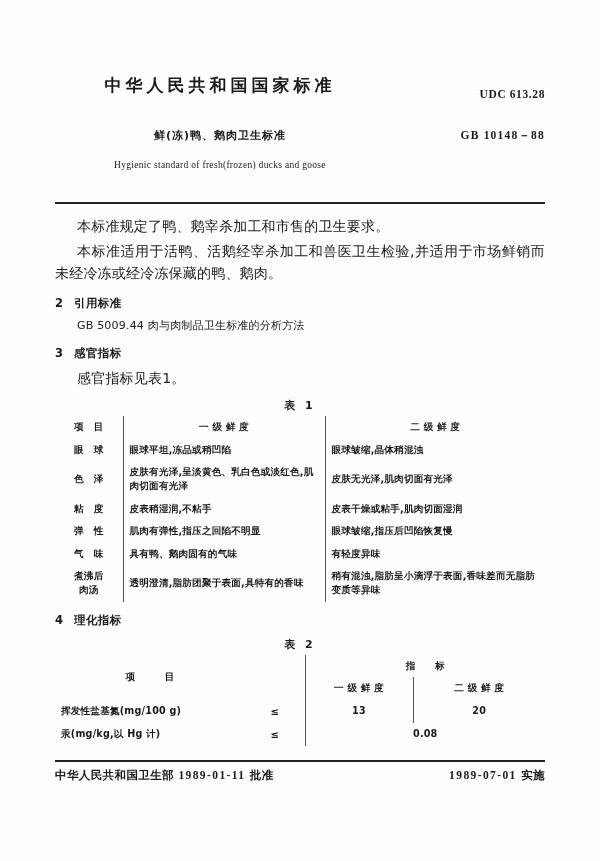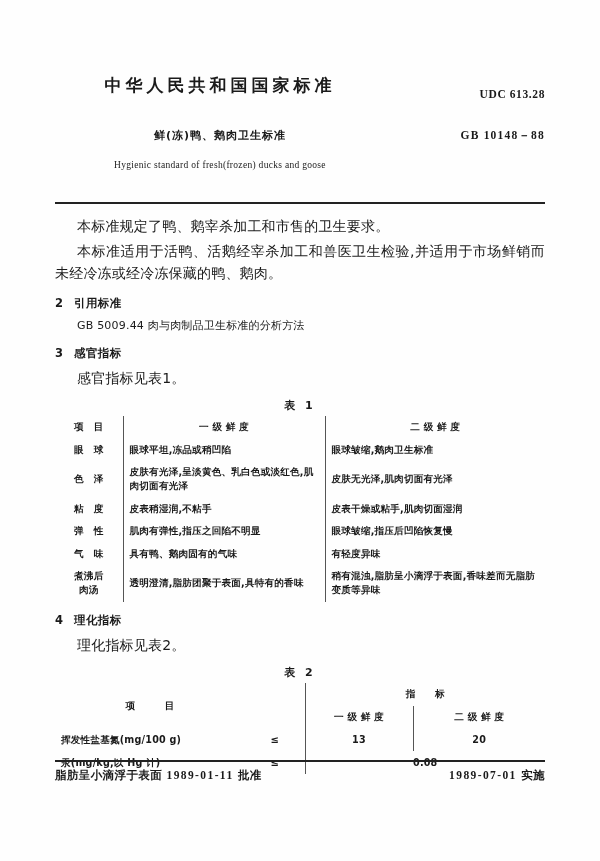--- a/index.html
+++ b/index.html
@@ -251,21 +251,21 @@
       </colgroup>
       <tbody>
         <tr class="rule-top hline">
           <td class="ctr">项　目</td>
           <td class="ctr vline-l sp2">一 级 鲜 度</td>
           <td class="ctr vline-l sp2">二 级 鲜 度</td>
         </tr>
         <tr class="hline">
           <td class="ctr">眼　球</td>
           <td class="lft vline-l">眼球平坦,冻品或稍凹陷</td>
-          <td class="lft vline-l">眼球皱缩,鹅肉卫生标准</td>
+          <td class="lft vline-l">眼球皱缩,晶体稍混浊</td>
         </tr>
         <tr class="hline">
           <td class="ctr">色　泽</td>
           <td class="lft vline-l">皮肤有光泽,呈淡黄色、乳白色或淡红色,肌肉切面有光泽</td>
           <td class="lft vline-l">皮肤无光泽,肌肉切面有光泽</td>
         </tr>
         <tr class="hline">
           <td class="ctr">粘　度</td>
           <td class="lft vline-l">皮表稍湿润,不粘手</td>
           <td class="lft vline-l">皮表干燥或粘手,肌肉切面湿润</td>
@@ -287,21 +287,20 @@
           </td>
           <td class="lft vline-l">透明澄清,脂肪团聚于表面,具特有的香味</td>
           <td class="lft vline-l">稍有混浊,脂肪呈小滴浮于表面,香味差而无脂肪变质等异味</td>
         </tr>
       </tbody>
     </table>
 
     <div class="sec-head">
       <span class="num">4</span><span>理化指标</span>
     </div>
-    <p class="para">理化指标见表2。</p>
 
     <div class="table-cap">表 2</div>
 
     <table class="gbtable">
       <colgroup>
         <col class="t2-c1">
           <col class="t2-c2">
           <col class="t2-c3">
           <col class="t2-c4">
       </colgroup>
@@ -327,17 +326,17 @@
           <td class="ctr vline-l" colspan="2">0.08</td>
         </tr>
       </tbody>
     </table>
 
   </div>
 
   <div class="bottom-rule"></div>
 
   <div class="footer">
-    <div class="footer-left"><span>脂肪呈小滴浮于表面</span> <span class="date">1989-01-11</span> <span>批准</span></div>
+    <div class="footer-left"><span>中华人民共和国卫生部</span> <span class="date">1989-01-11</span> <span>批准</span></div>
     <div class="footer-right"><span class="date">1989-07-01</span> <span>实施</span></div>
   </div>
 
 </div>
 
 </body></html>

